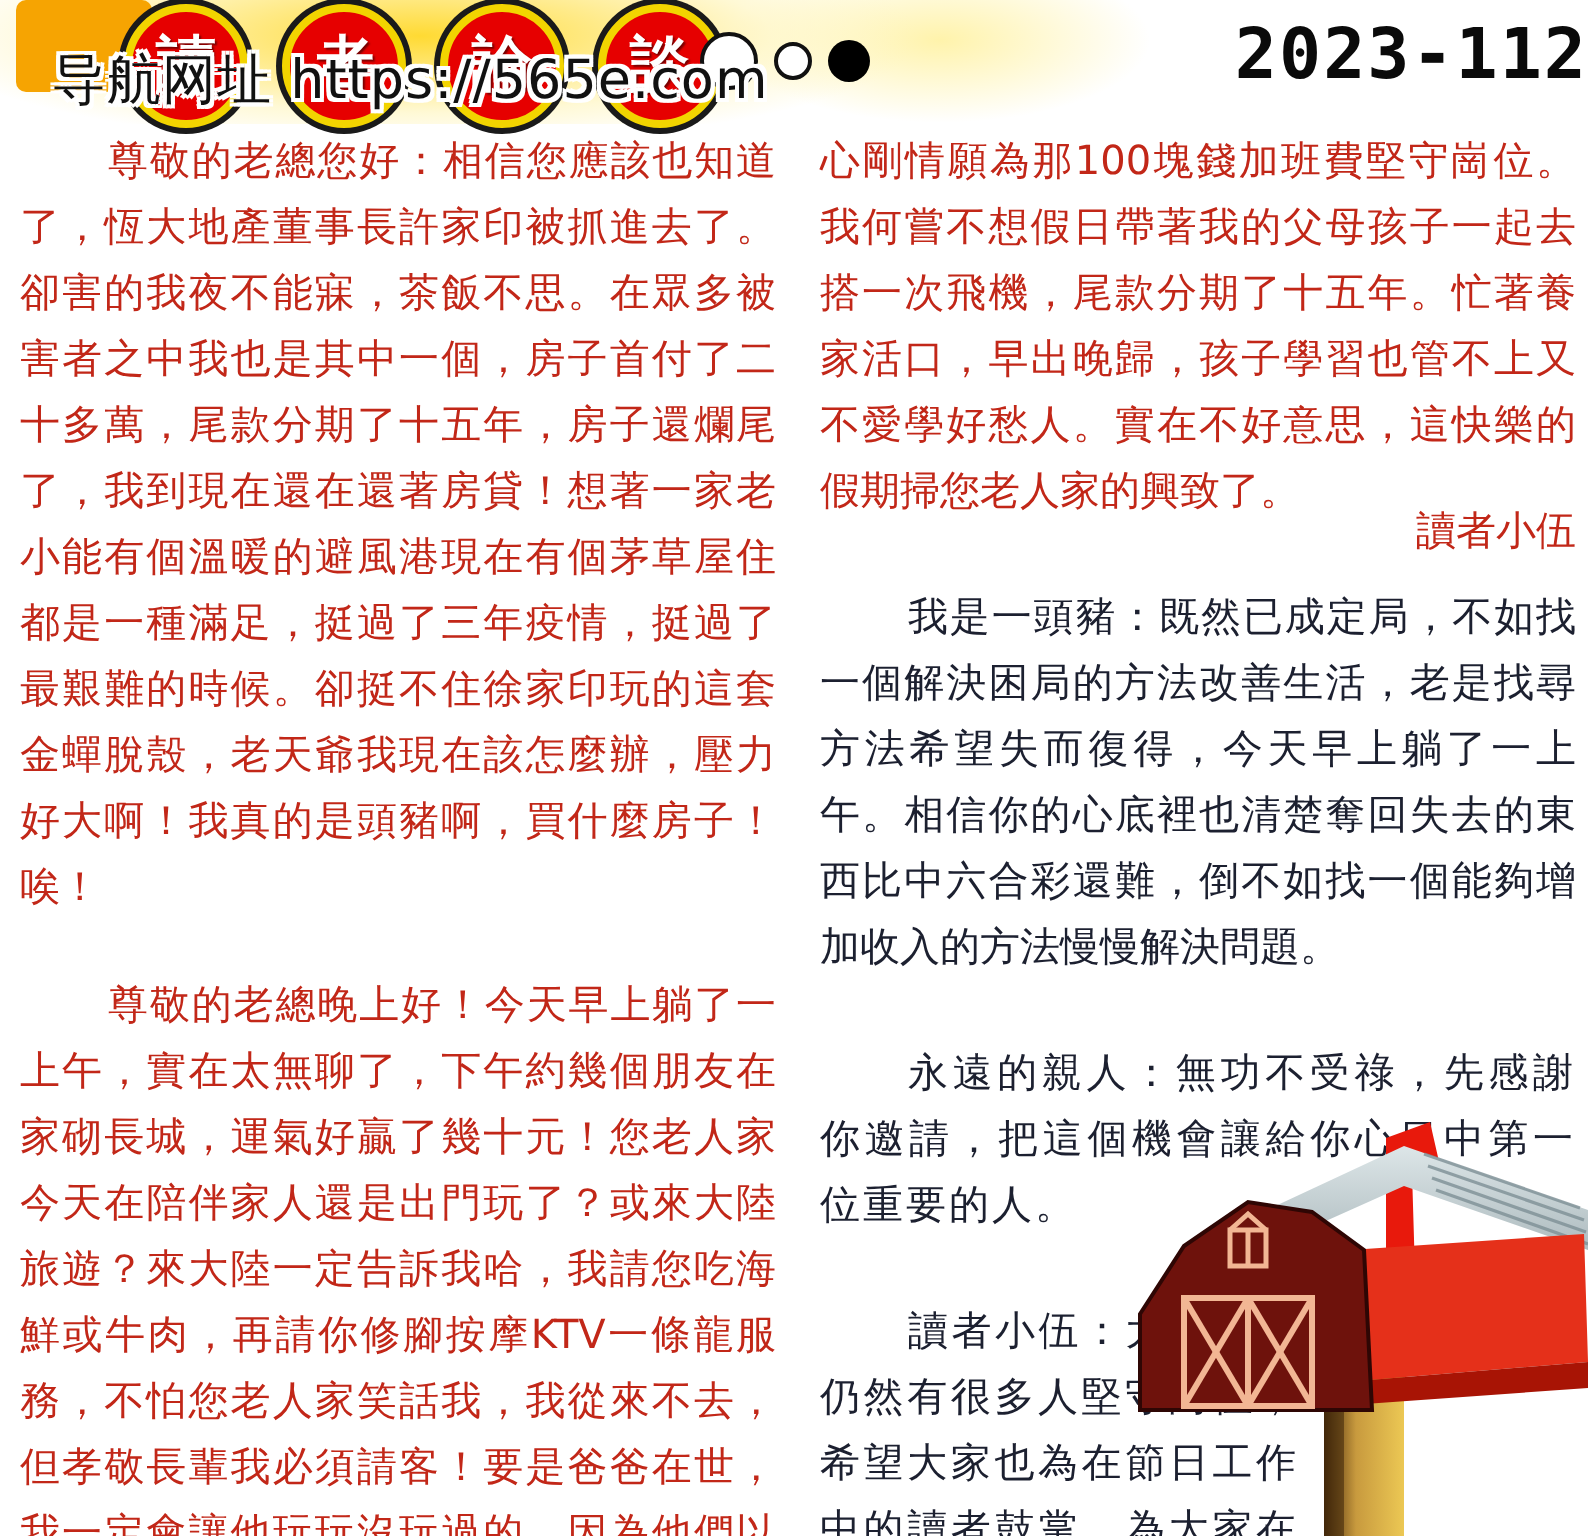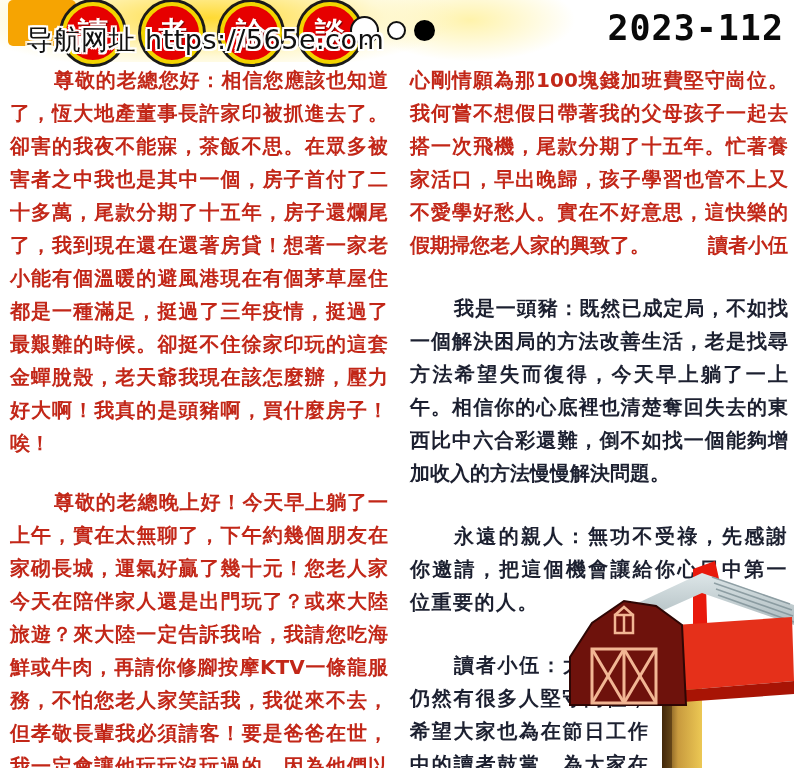--- a/index.html
+++ b/index.html
@@ -22,32 +22,32 @@
   .logo-circle span{color:#ffffff;font-weight:bold;font-size:30px;line-height:1;
     text-shadow:1px 1px 1px #700;}
   .nav-overlay{position:absolute;left:26px;top:22px;z-index:6;
     font-size:27px;font-weight:normal;color:#111;letter-spacing:.5px;white-space:nowrap;
     text-shadow:-2px 0 0 #fff,2px 0 0 #fff,0 -2px 0 #fff,0 2px 0 #fff,
       -2px -2px 0 #fff,2px 2px 0 #fff,-2px 2px 0 #fff,2px -2px 0 #fff;}
   .dots{position:absolute;left:350px;top:16px;display:flex;align-items:center;gap:8px;z-index:2;}
   .dot-o1{width:25px;height:25px;border:2.5px solid #111;border-radius:50%;background:#fff;}
   .dot-o2{width:15px;height:15px;border:2.5px solid #111;border-radius:50%;background:#fff;}
   .dot-f{width:21px;height:21px;border-radius:50%;background:#000;}
-  .issue{position:absolute;right:10px;top:8px;font-family:"DejaVu Sans Mono",monospace;
+  .issue{position:absolute;right:0;top:8px;font-family:"DejaVu Sans Mono",monospace;
     font-weight:bold;font-size:35px;color:#0a0a0a;letter-spacing:1px;}
   
   .columns{position:absolute;left:10px;top:64px;width:778px;bottom:0;
     display:flex;gap:22px;}
-  .col{width:378px;font-size:20px;line-height:33px;text-align:justify;font-weight:bold;}
+  .col{width:378px;font-size:20px;line-height:33px;text-align:justify;}
   .col p{margin:0 0 26px 0;text-indent:2.2em;}
   .col p.no-indent{text-indent:0;}
   .col.right p{margin-bottom:30px;}
   .red{color:#c22718;}
   .dark{color:#1c2030;}
-  .sig{float:right;text-indent:0;}
+  .sig{float:right;text-indent:0;margin-top:20px;}
   .spaced{letter-spacing:1.5px;}
   .narrow{width:238px;}
   
   .mailbox{position:absolute;right:0;bottom:0;width:232px;height:215px;z-index:3;}
 </style>
 </head>
 <body>
 
 <div class="page">
 

